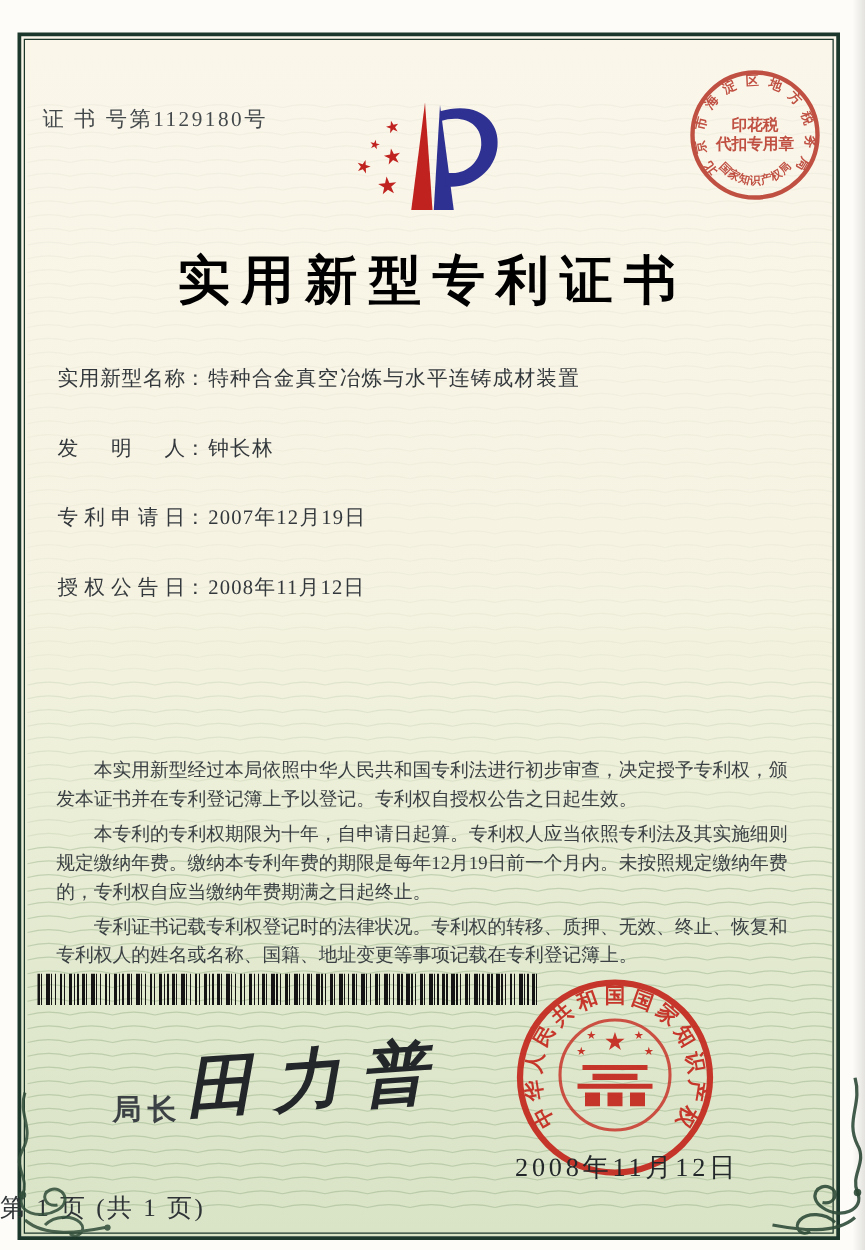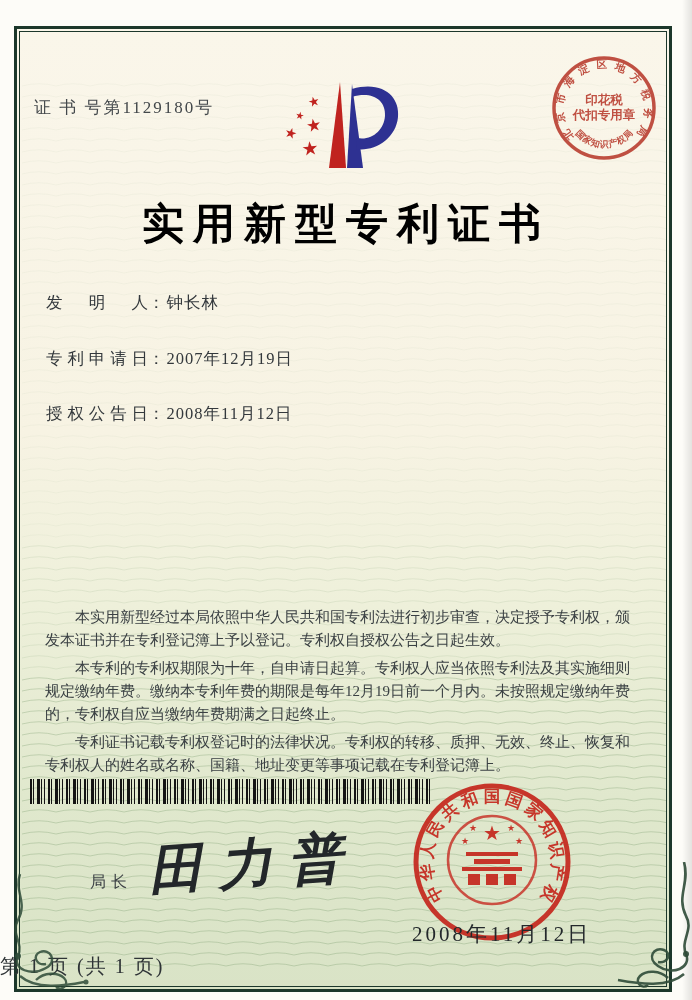--- a/index.html
+++ b/index.html
@@ -6,21 +6,21 @@
   .page{position:relative;width:692px;height:1000px;background:#fdfcf8;overflow:hidden;
         font-family:"Liberation Serif","DejaVu Serif",serif;}
   .page::after{content:"";position:absolute;top:0;right:0;width:10px;height:100%;
         background:linear-gradient(to left,rgba(0,0,0,.10),rgba(0,0,0,0));pointer-events:none;}
   .frame{position:absolute;left:14px;top:26px;width:652px;height:960px;
         border:3px solid #1c372b;
         background:linear-gradient(180deg,#faf6ea 0%,#f7f3e3 42%,#eef0da 60%,#e0e8cd 80%,#d9e3c6 100%);}
   .frame::before{content:"";position:absolute;inset:2px;border:1px solid #1c372b;pointer-events:none;}
   #waves{position:absolute;left:14px;top:26px;width:652px;height:960px;pointer-events:none;}
 
-  .cert-number{position:absolute;left:34px;top:84px;font-size:17px;letter-spacing:2px;color:#43484b;margin-top:12px;}
+  .cert-number{position:absolute;left:34px;top:84px;font-size:17px;letter-spacing:2px;color:#43484b;}
 
   .logo{position:absolute;left:278px;top:72px;width:130px;height:108px;}
   .title{position:absolute;left:0;top:196px;width:692px;text-align:center;
         font-size:42px;font-weight:bold;letter-spacing:9px;color:#000000;}
 
   .fields{position:absolute;left:46px;top:292px;width:600px;}
   .frow{height:55.5px;font-size:16.5px;color:#33383c;white-space:nowrap;}
   .flabel{display:inline-block;width:102px;text-align:justify;text-align-last:justify;vertical-align:top;}
   .fsep{display:inline-block;margin-right:2px;}
   .fvalue{letter-spacing:1px;}
@@ -30,21 +30,21 @@
   .paras p{margin:0 17px 5px 0;text-indent:2em;}
 
   .barcode{position:absolute;left:30px;top:779px;width:402px;height:25px;
         background:repeating-linear-gradient(90deg,
           #141414 0 2px,transparent 2px 3px,
           #141414 3px 4px,transparent 4px 7px,
           #141414 7px 10px,transparent 10px 11px,
           #141414 11px 12px,transparent 12px 14px,
           #141414 14px 15px,transparent 15px 18px);}
 
-  .director{position:absolute;left:90px;top:872px;font-size:16px;letter-spacing:5px;color:#3c4145;}
+  .director{position:absolute;left:90px;top:872px;font-size:23px;letter-spacing:5px;color:#3c4145;font-weight:bold;}
   .signature{position:absolute;left:148px;top:828px;font-size:54px;font-weight:600;
         letter-spacing:16px;color:#23272a;transform:rotate(-4deg);font-style:italic;white-space:nowrap;}
 
   .tax-seal{position:absolute;left:548px;top:52px;width:112px;height:112px;opacity:.88;}
   .office-seal{position:absolute;left:402px;top:772px;width:180px;height:180px;opacity:.92;}
   .issue-date{position:absolute;left:412px;top:920px;font-size:21px;letter-spacing:3px;
         color:#23282b;z-index:5;}
 
   .footer-page{position:absolute;left:0;top:953px;width:692px;
         font-size:20px;color:#2e3336;letter-spacing:2px;}
@@ -174,20 +174,23 @@
     <polygon points="340,82 329,168 346,168" fill="#c0231f"></polygon>
     <polygon points="352,84 347,168 363,168" fill="#2e3192"></polygon>
     <path d="M 352 89 C 384 80 400 98 398 117 C 396 139 374 152 356 149 L 357 138
              C 372 141 384 130 385 116 C 386 99 371 91 352 97 Z" fill="#2e3192"></path>
   </svg>
 
   <div class="title">实用新型专利证书</div>
 
   <div class="fields">
     <div class="frow">
+      <span class="flabel">实用新型名称</span><span class="fsep">：</span><span class="fvalue">特种合金真空冶炼与水平连铸成材装置</span>
+    </div>
+    <div class="frow">
       <span class="flabel">发 明 人</span><span class="fsep">：</span><span class="fvalue">钟长林</span>
     </div>
     <div class="frow">
       <span class="flabel">专利申请日</span><span class="fsep">：</span><span class="fvalue">2007年12月19日</span>
     </div>
     <div class="frow">
       <span class="flabel">授权公告日</span><span class="fsep">：</span><span class="fvalue">2008年11月12日</span>
     </div>
   </div>
 

